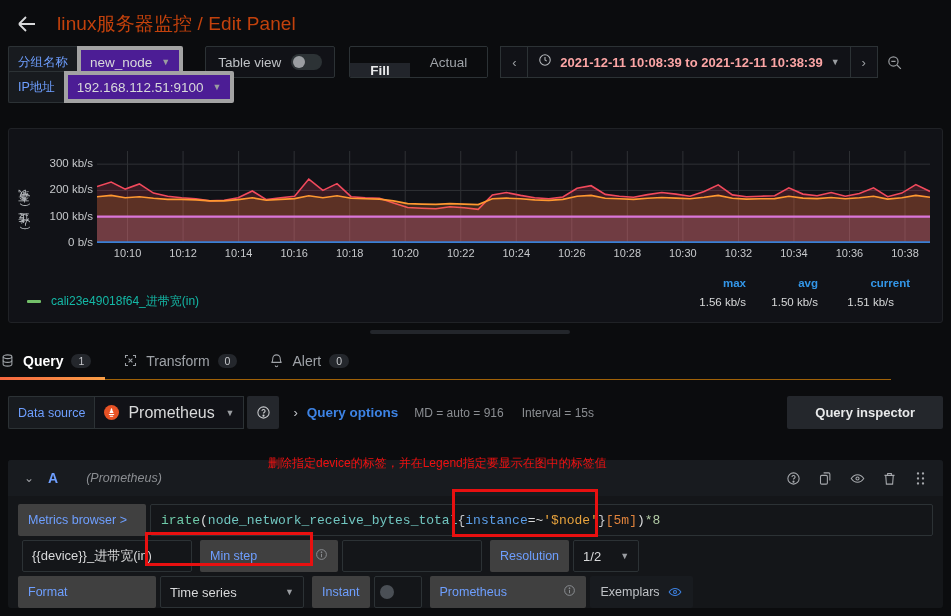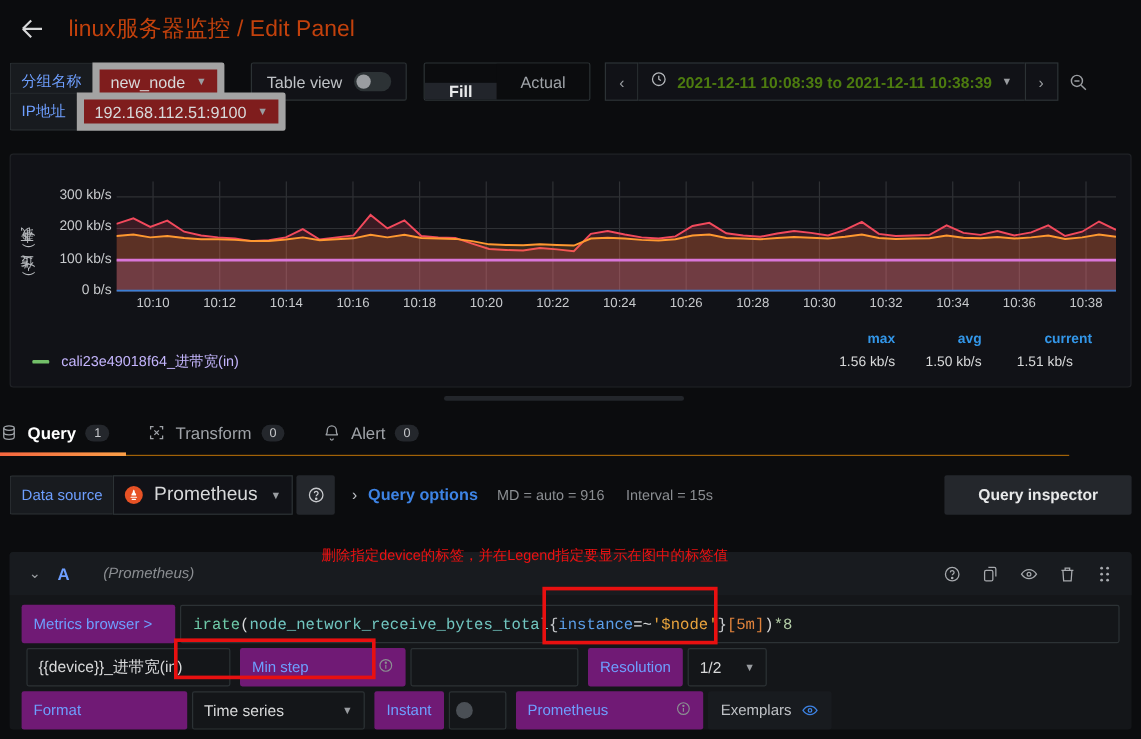--- a/index.html
+++ b/index.html
@@ -11,29 +11,29 @@
     overflow: hidden;
   }
 
   
   .header { height: 48px; display: flex; align-items: center; padding-left: 14px; }
   .back-arrow { width: 26px; height: 26px; color: #d8d9da; display: flex; align-items: center; justify-content: center; cursor: pointer; }
   .title { margin-left: 17px; font-size: 19px; color: #c2410c; letter-spacing: .1px; }
 
   
   .toolbar { padding: 4px 8px 0 8px; position: relative; height: 72px; }
-  .tb-row { display: flex; height: 20px; margin-bottom: 5px; }
+  .tb-row { display: flex; align-items: center; height: 20px; margin-bottom: 5px; }
   .varbox { display: flex; align-items: stretch; height: 32px; }
   .var-label {
     background: #181b1f; border: 1px solid #2c3235; border-right: none;
     color: #6e9fff; font-size: 12.5px; display: flex; align-items: center;
     padding: 0 9px; border-radius: 2px 0 0 2px;
   }
   .var-value {
-    background: #7f1d1d; border: 6px solid #a3a3a3; color: #d8d9da; font-size: 13.5px;
+    background: #4c1d95; border: 4px solid #a3a3a3; color: #d8d9da; font-size: 13.5px;
     display: flex; align-items: center; gap: 9px; padding: 0 9px; border-radius: 0 2px 2px 0;
     min-width: 96px; cursor: pointer;
   }
   .caret { font-size: 9px; color: #9a9da1; }
 
   .tableview-box {
     margin-left: 22px; height: 32px; background: #111217; border: 1px solid #2c3235;
     border-radius: 2px; display: flex; align-items: center; gap: 10px; padding: 0 12px; cursor: pointer;
   }
   .tableview-box span { font-size: 13.5px; color: #bfc2c6; }
@@ -46,21 +46,21 @@
 
   .time-group { margin-left: 12px; height: 32px; display: flex; align-items: stretch; }
   .tg-btn {
     width: 28px; background: #111217; border: 1px solid #2c3235; display: flex;
     align-items: center; justify-content: center; color: #9a9da1; font-size: 13px; cursor: pointer;
   }
   .tg-main {
     background: #111217; border: 1px solid #2c3235; border-left: none; border-right: none;
     display: flex; align-items: center; gap: 8px; padding: 0 10px; cursor: pointer;
   }
-  .tg-main .rng { font-size: 13px; color: #4d7c0f; font-weight: bold; }
+  .tg-main .rng { font-size: 13px; color: #fca5a5; font-weight: bold; }
   .tg-zoom { width: 28px; display: flex; align-items: center; justify-content: center; color: #9a9da1; cursor: pointer; margin-left: 3px; }
 
   
   .panel {
     position: absolute; left: 8px; top: 128px; width: 935px; height: 195px;
     background: #111217; border: 1px solid #202226; border-radius: 3px;
   }
   .panel-title { text-align: center; font-size: 13.5px; color: #d8d9da; padding-top: 11px; }
   .chart-wrap { position: relative; height: 130px; }
 
@@ -73,21 +73,21 @@
   .ytick { position: absolute; right: 0; font-size: 11.5px; color: #c7c9cc; white-space: nowrap; }
   .ylabels { position: absolute; left: 18px; top: 22px; width: 66px; height: 92px; }
 
   .plot { position: absolute; left: 88px; top: 22px; right: 12px; height: 92px; }
   .xlabels { position: absolute; left: 88px; right: 12px; top: 118px; height: 14px; }
   .xtick { position: absolute; font-size: 11px; color: #c7c9cc; transform: translateX(-50%); white-space: nowrap; }
 
   .legend-row { position: absolute; left: 0; right: 0; top: 150px; height: 42px; }
   .legend-item { position: absolute; left: 18px; top: 14px; display: flex; align-items: center; gap: 10px; }
   .legend-swatch { width: 14px; height: 3px; background: #73bf69; border-radius: 1px; }
-  .legend-name { font-size: 12px; color: #c4b5fd; }
+  .legend-name { font-size: 12px; color: #14b8a6; }
   .stat-head { position: absolute; top: -2px; font-size: 11.5px; color: #3396e8; font-weight: bold; text-align: right; }
   .stat-val { position: absolute; top: 17px; font-size: 11.5px; color: #d8d9da; text-align: right; }
 
   .drag-bar { position: absolute; left: 370px; top: 330px; width: 200px; height: 4px; background: #23262b; border-radius: 2px; cursor: ns-resize; }
 
   
   .tabs { position: absolute; left: 0; top: 342px; width: 891px; height: 38px; border-bottom: 1px solid #a16207; display: flex; align-items: center; }
   .tab { display: flex; align-items: center; gap: 8px; height: 38px; padding: 0 14px 0 0; margin-right: 18px; position: relative; cursor: pointer; }
   .tab .tlabel { font-size: 14px; color: #9fa3a8; }
   .tab.active .tlabel { color: #ffffff; font-weight: bold; }
@@ -112,21 +112,21 @@
   .qbox { position: absolute; left: 8px; top: 460px; width: 935px; height: 148px; background: #141619; border-radius: 3px; }
   .qhead { height: 36px; background: #181b1f; display: flex; align-items: center; padding: 0 10px; border-radius: 3px 3px 0 0; }
   .qhead .chev { color: #9a9da1; font-size: 12px; width: 22px; text-align: center; cursor: pointer; }
   .qhead .refid { color: #6e9fff; font-size: 14px; font-weight: bold; margin-left: 8px; }
   .qhead .dsname { color: #8b8e92; font-size: 12.5px; font-style: italic; margin-left: 28px; }
   .qhead-icons { margin-left: auto; display: flex; gap: 17px; align-items: center; color: #a6a9ad; padding-right: 6px; }
   .qhead-icons > span { cursor: pointer; display: flex; align-items: center; }
 
   .qform { padding: 8px 10px 0 10px; }
   .frow { display: flex; align-items: stretch; height: 32px; margin-bottom: 4px; }
-  .f-label { background: #701a75; color: #6e9fff; font-size: 12.5px; display: flex; align-items: center; gap: 8px; padding: 0 10px; border-radius: 2px; }
+  .f-label { background: #404040; color: #6e9fff; font-size: 12.5px; display: flex; align-items: center; gap: 8px; padding: 0 10px; border-radius: 2px; }
   .f-label.wide { width: 138px; justify-content: space-between; }
   .f-label .info { color: #8b8e92; }
   .expr {
     flex: 1; margin-left: 4px; background: #141619; border: 1px solid #2c3235; border-radius: 2px;
     display: flex; align-items: center; padding: 0 10px;
     font-family: "Liberation Mono", "DejaVu Sans Mono", monospace; font-size: 13px; white-space: nowrap;
   }
   .f-input { background: #141619; border: 1px solid #2c3235; border-radius: 2px; display: flex; align-items: center; padding: 0 9px; font-size: 13px; color: #d8d9da; }
   .f-select { background: #141619; border: 1px solid #2c3235; border-radius: 2px; display: flex; align-items: center; justify-content: space-between; padding: 0 9px; font-size: 13px; color: #d8d9da; cursor: pointer; }
   .btn-flat { background: #181b1f; border-radius: 2px; display: flex; align-items: center; padding: 0 11px; font-size: 12.5px; color: #bfc2c6; cursor: pointer; gap: 8px; }

